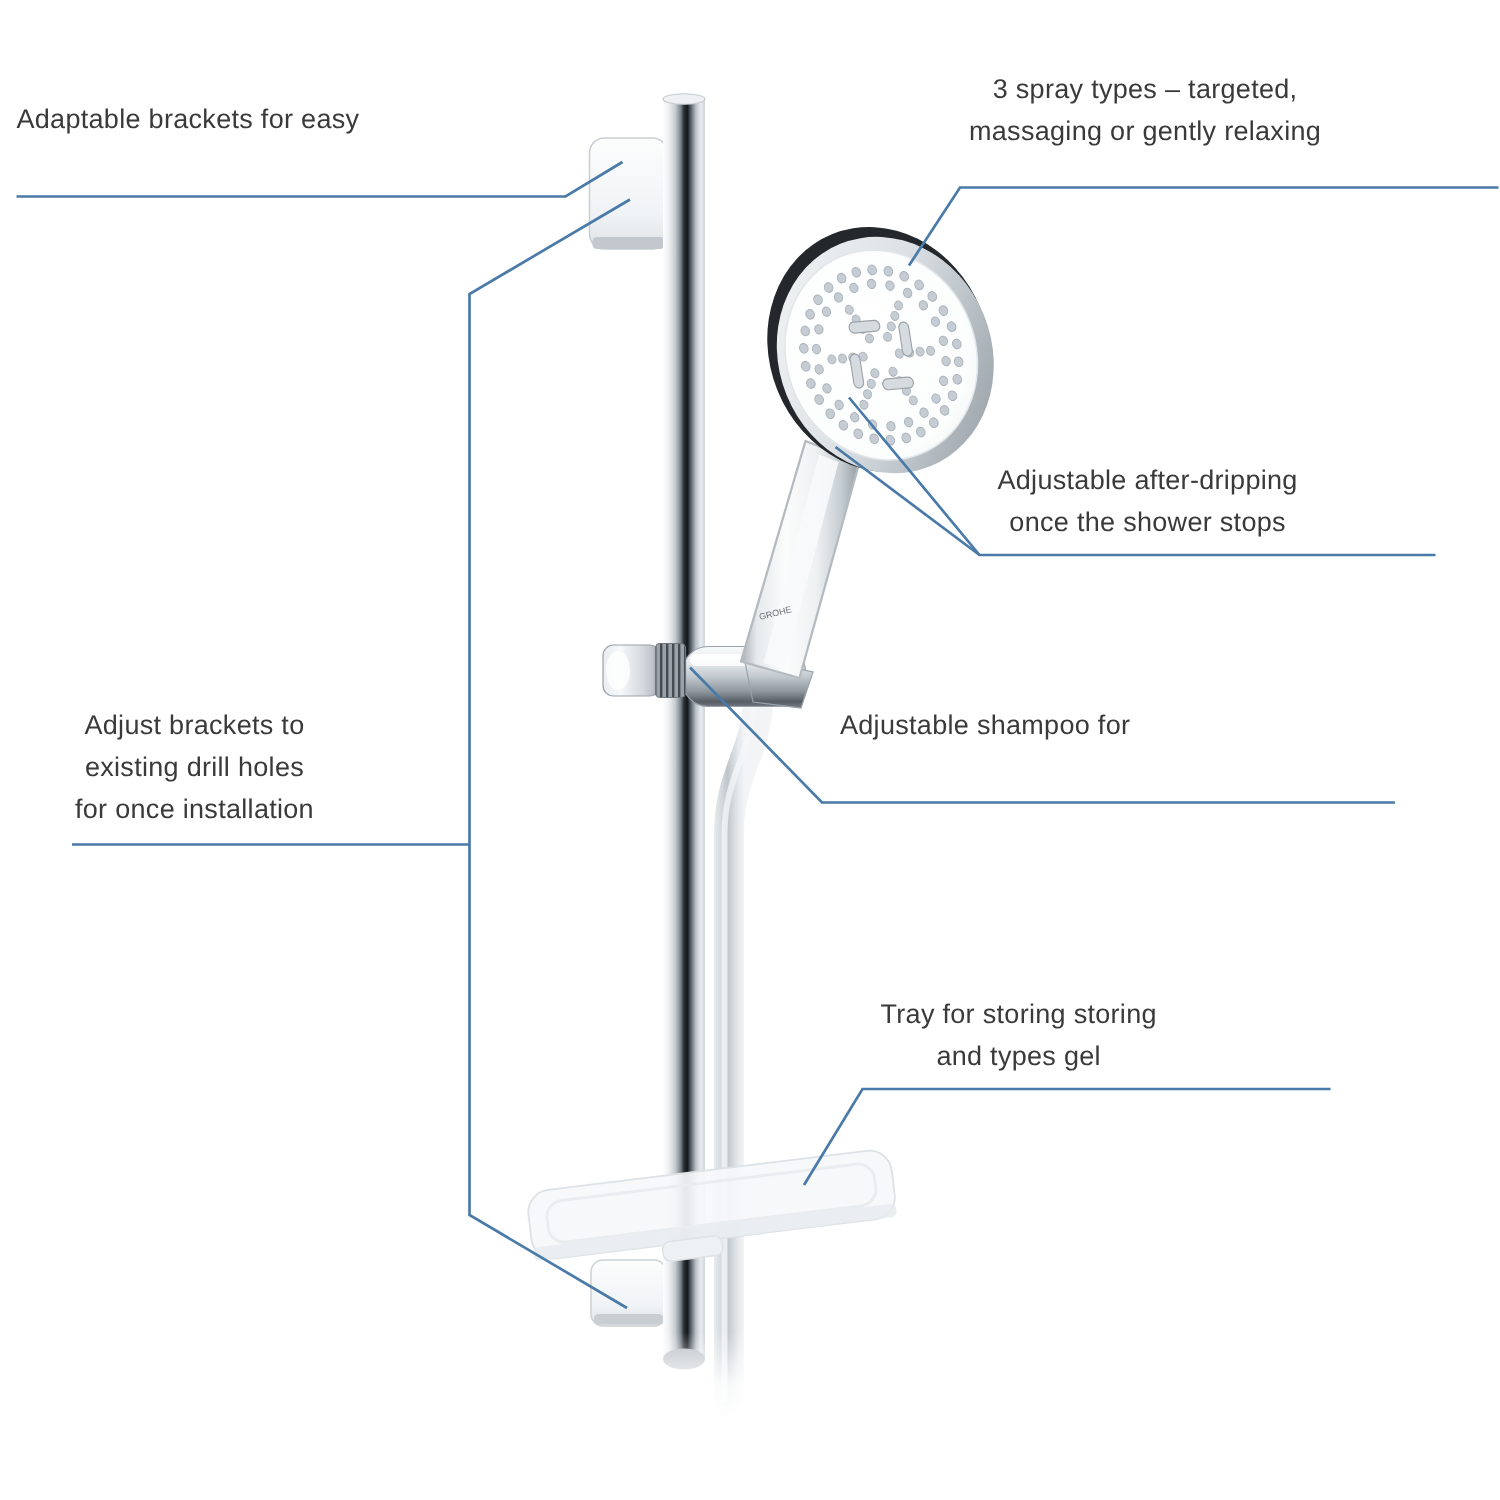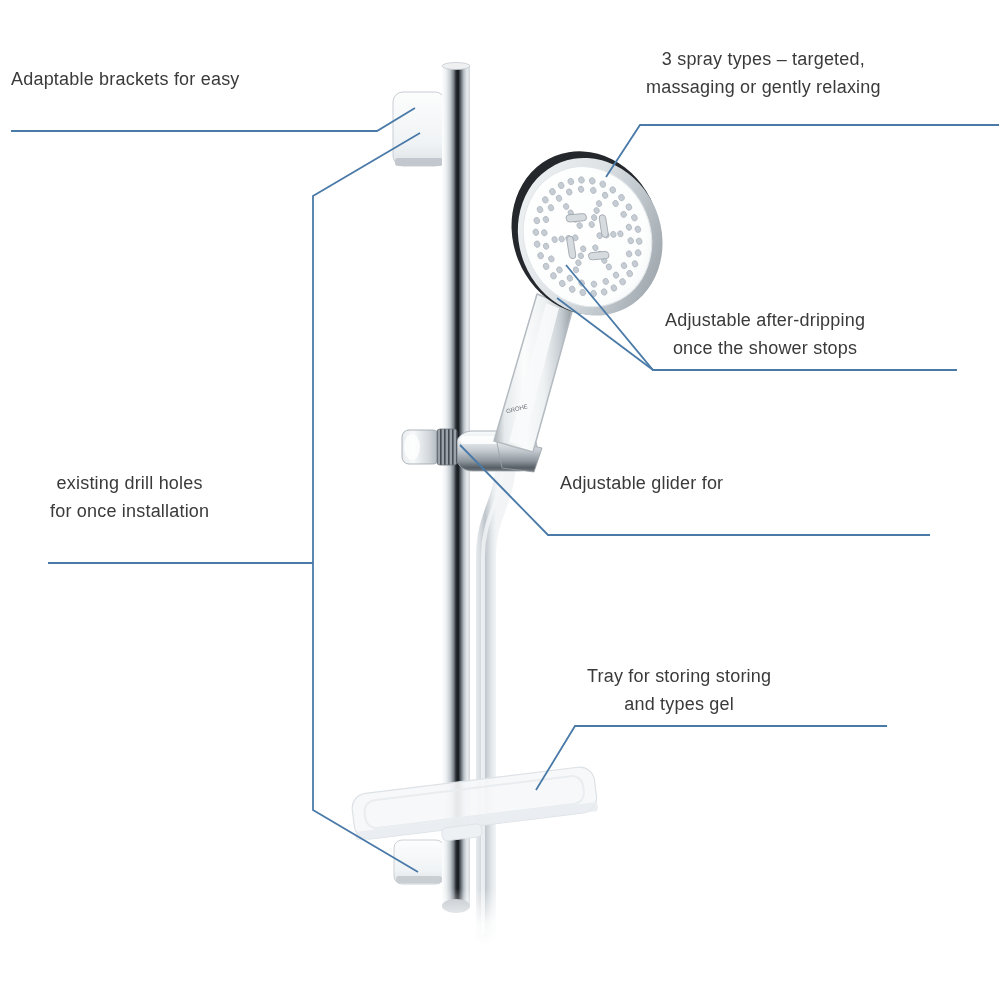--- a/index.html
+++ b/index.html
@@ -246,24 +246,25 @@
   <span>3 spray types – targeted,</span>
   <span>massaging or gently relaxing</span>
 </div>
 
 <div class="callout" style="left:665px;top:306px">
   <span>Adjustable after-dripping</span>
   <span>once the shower stops</span>
 </div>
 
 <div class="callout" style="left:560px;top:469px">
-  <span>Adjustable glider for</span>
+  <span>Adjustable shampoo for</span>
 </div>
 
 <div class="callout" style="left:50px;top:469px">
+  <span>Adjust brackets to</span>
   <span>existing drill holes</span>
   <span>for once installation</span>
 </div>
 
 <div class="callout" style="left:587px;top:662px">
   <span>Tray for storing storing</span>
   <span>and types gel</span>
 </div>
 
 </body></html>

